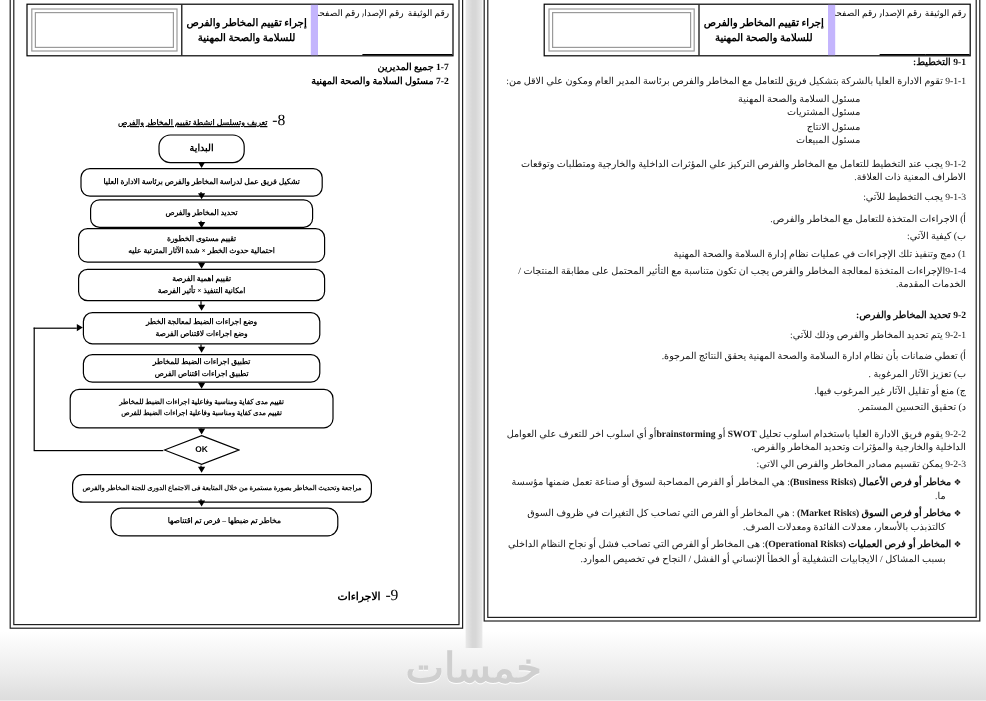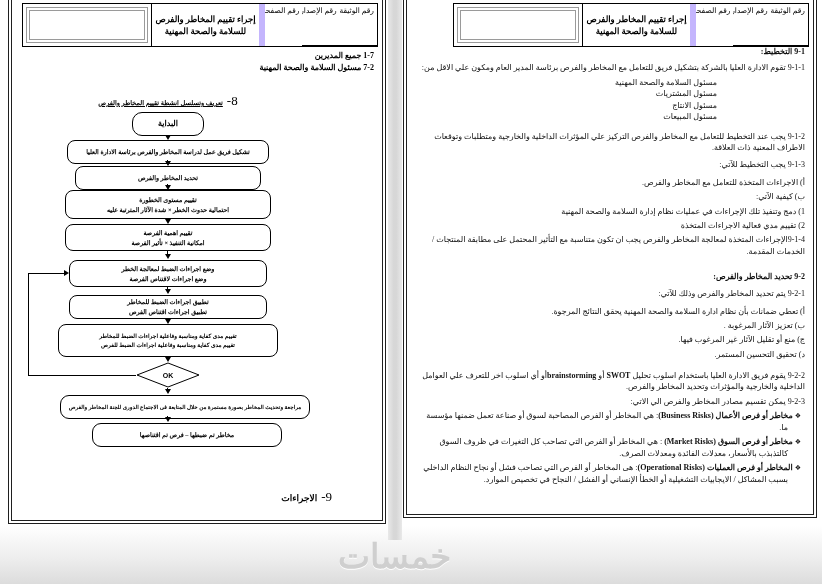--- a/index.html
+++ b/index.html
@@ -222,21 +222,20 @@
           <li>مسئول السلامة والصحة المهنية</li>
           <li>مسئول المشتريات</li>
           <li>مسئول الانتاج</li>
           <li>مسئول المبيعات</li>
         </ul>
         <p class="gap6">9-1-2 يجب عند التخطيط للتعامل مع المخاطر والفرص التركيز علي المؤثرات الداخلية والخارجية ومتطلبات وتوقعات الاطراف المعنية ذات العلاقة.</p>
         <p class="gap6">9-1-3 يجب التخطيط للآتي:</p>
         <p class="gap6">أ) الاجراءات المتخذة للتعامل مع المخاطر والفرص.</p>
         <p>ب) كيفية الآتي:</p>
         <p>1) دمج وتنفيذ تلك الإجراءات في عمليات نظام إدارة السلامة والصحة المهنية</p>
-        <p>2) تقييم مدي فعالية الاجراءات المتخذة</p>
         <p>9-1-4الإجراءات المتخذة لمعالجة المخاطر والفرص يجب ان تكون متناسبة مع التأثير المحتمل على مطابقة المنتجات / الخدمات المقدمة.</p>
         <p class="h gap14">9-2 تحديد المخاطر والفرص:</p>
         <p class="gap6">9-2-1  يتم تحديد المخاطر والفرص وذلك للآتي:</p>
         <p class="gap6">أ) تعطي ضمانات بأن نظام ادارة السلامة والصحة المهنية يحقق النتائج المرجوة.</p>
         <p>ب) تعزيز الآثار المرغوبة .</p>
         <p>ج) منع أو تقليل الآثار غير المرغوب فيها.</p>
         <p>د) تحقيق التحسين المستمر.</p>
         <p class="gap10">
           <span>9-2-2 يقوم فريق الادارة العليا باستخدام اسلوب تحليل </span><span class="en">SWOT</span><span> أو </span><span class="en">brainstorming</span><span>أو أي اسلوب اخر للتعرف علي العوامل الداخلية والخارجية والمؤثرات وتحديد المخاطر والفرص.</span>
         </p>

